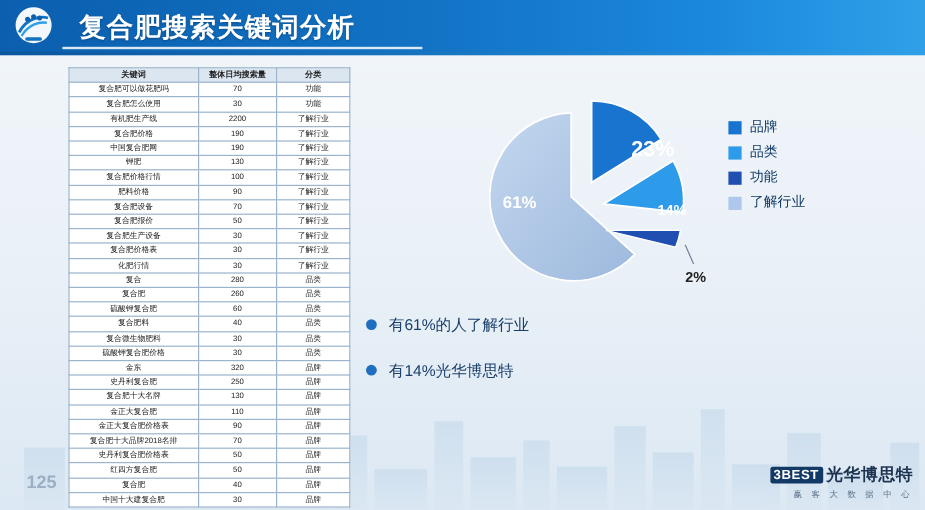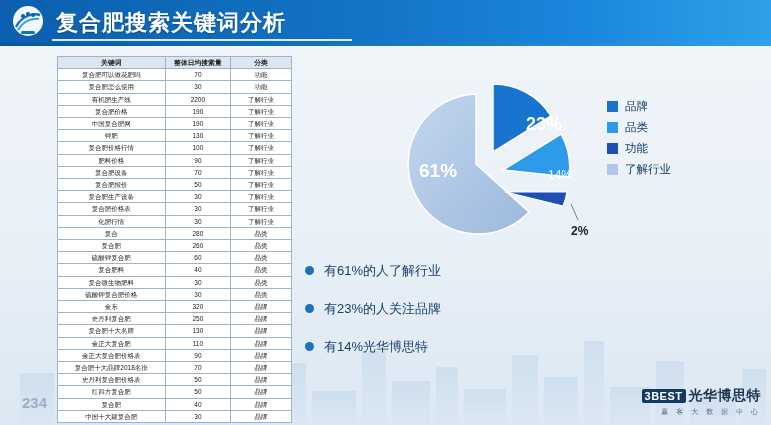--- a/index.html
+++ b/index.html
@@ -34,21 +34,21 @@
     content:"";position:absolute;left:0;right:0;bottom:0;height:3px;
     background:linear-gradient(90deg,#0a4f93,#2fa0e8);
     opacity:.6;
   }
   .logo{
     width:44px;height:44px;margin-left:6px;position:relative;flex:0 0 auto;
   }
   .logo svg{display:block}
   .title{
     color:#fff;font-size:22px;font-weight:bold;letter-spacing:1px;
-    margin-left:6px;text-shadow:0 1px 2px rgba(0,0,0,.25);
+    margin-left:16px;text-shadow:0 1px 2px rgba(0,0,0,.25);
   }
   .title-underline{
     position:absolute;left:52px;bottom:5px;width:300px;height:2px;
     background:rgba(255,255,255,.85);
   }
   
   .table-wrap{
     position:absolute;left:57px;top:56px;width:235px;
   }
   table{border-collapse:collapse;width:100%;background:#fff;}
@@ -68,23 +68,23 @@
   .pie-box{position:absolute;left:20px;top:6px;width:230px;height:190px;}
   .legend{
     position:absolute;left:252px;top:38px;
     font-size:11.5px;color:#123a66;line-height:21px;
   }
   .legend .row{display:flex;align-items:center;}
   .legend .sw{
     width:11px;height:11px;margin-right:7px;display:inline-block;flex:0 0 auto;
   }
   .lbl-23{position:absolute;left:151px;top:50px;color:#fff;font-size:18px;font-weight:bold;}
-  .lbl-14{position:absolute;left:173px;top:104px;color:#fff;font-size:12px;font-weight:normal;}
+  .lbl-14{position:absolute;left:173px;top:104px;color:#fff;font-size:12px;font-weight:bold;}
   .lbl-2{position:absolute;left:196px;top:160px;color:#222;font-size:12px;font-weight:bold;}
-  .lbl-61{position:absolute;left:44px;top:96px;color:#fff;font-size:19px;font-weight:bold;}
+  .lbl-61{position:absolute;left:44px;top:96px;color:#fff;font-size:14px;font-weight:bold;}
   
   .bullets{
     position:absolute;left:305px;top:255px;width:420px;
     color:#1a3f6b;font-size:13px;line-height:31px;
   }
   .bullets .b{display:flex;align-items:center;margin-bottom:7px;}
   .bullets .dot{
     width:9px;height:9px;border-radius:50%;background:#1e6fc0;
     margin-right:10px;flex:0 0 auto;
   }
@@ -350,29 +350,25 @@
     </div>
   </div>
 
   <div class="bullets">
     <div class="b">
       <span class="dot"></span>
       <span>有61%的人了解行业</span>
     </div>
     <div class="b">
       <span class="dot"></span>
-      <span>有23%的人关注品牌</span>
-    </div>
-    <div class="b">
-      <span class="dot"></span>
       <span>有14%光华博思特</span>
     </div>
   </div>
 
-  <div class="pageno">234</div>
+  <div class="pageno">125</div>
 
   <div class="brand">
     <div class="bn">
       <span class="bbox">3BEST</span><span>光华博思特</span>
     </div>
     <div class="bs">赢 客 大 数 据 中 心</div>
   </div>
 
 </div>
 

